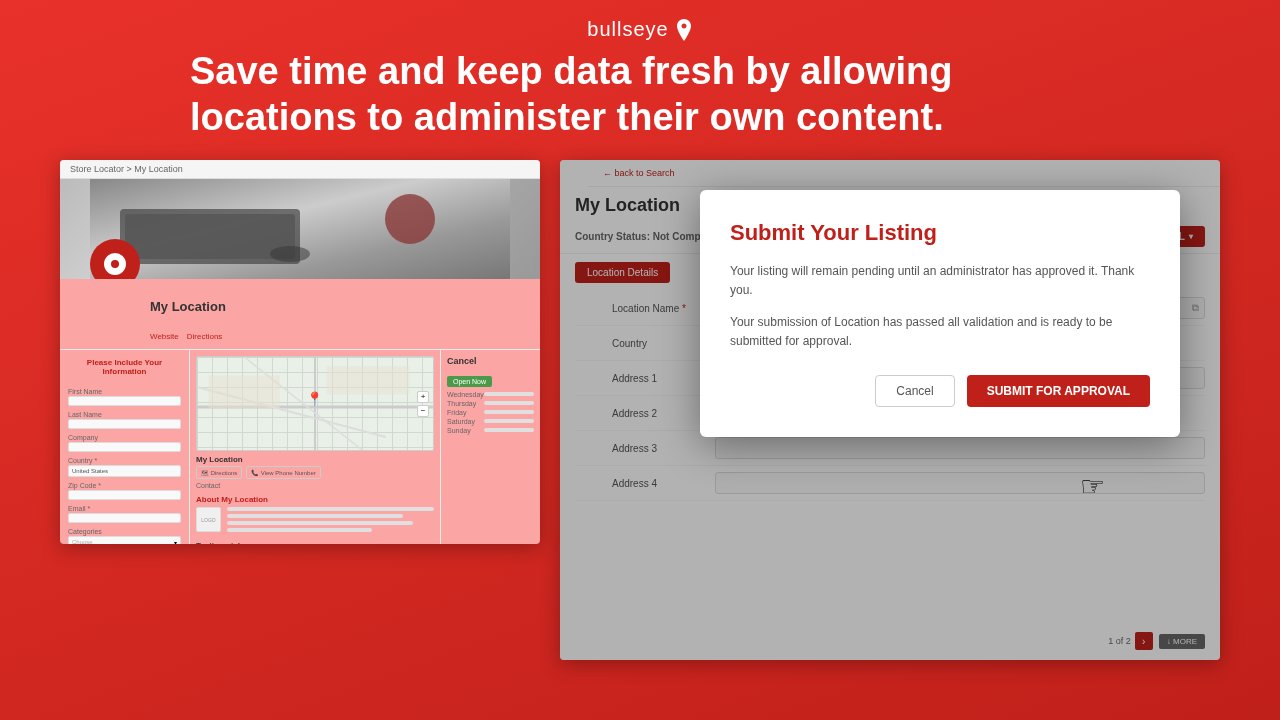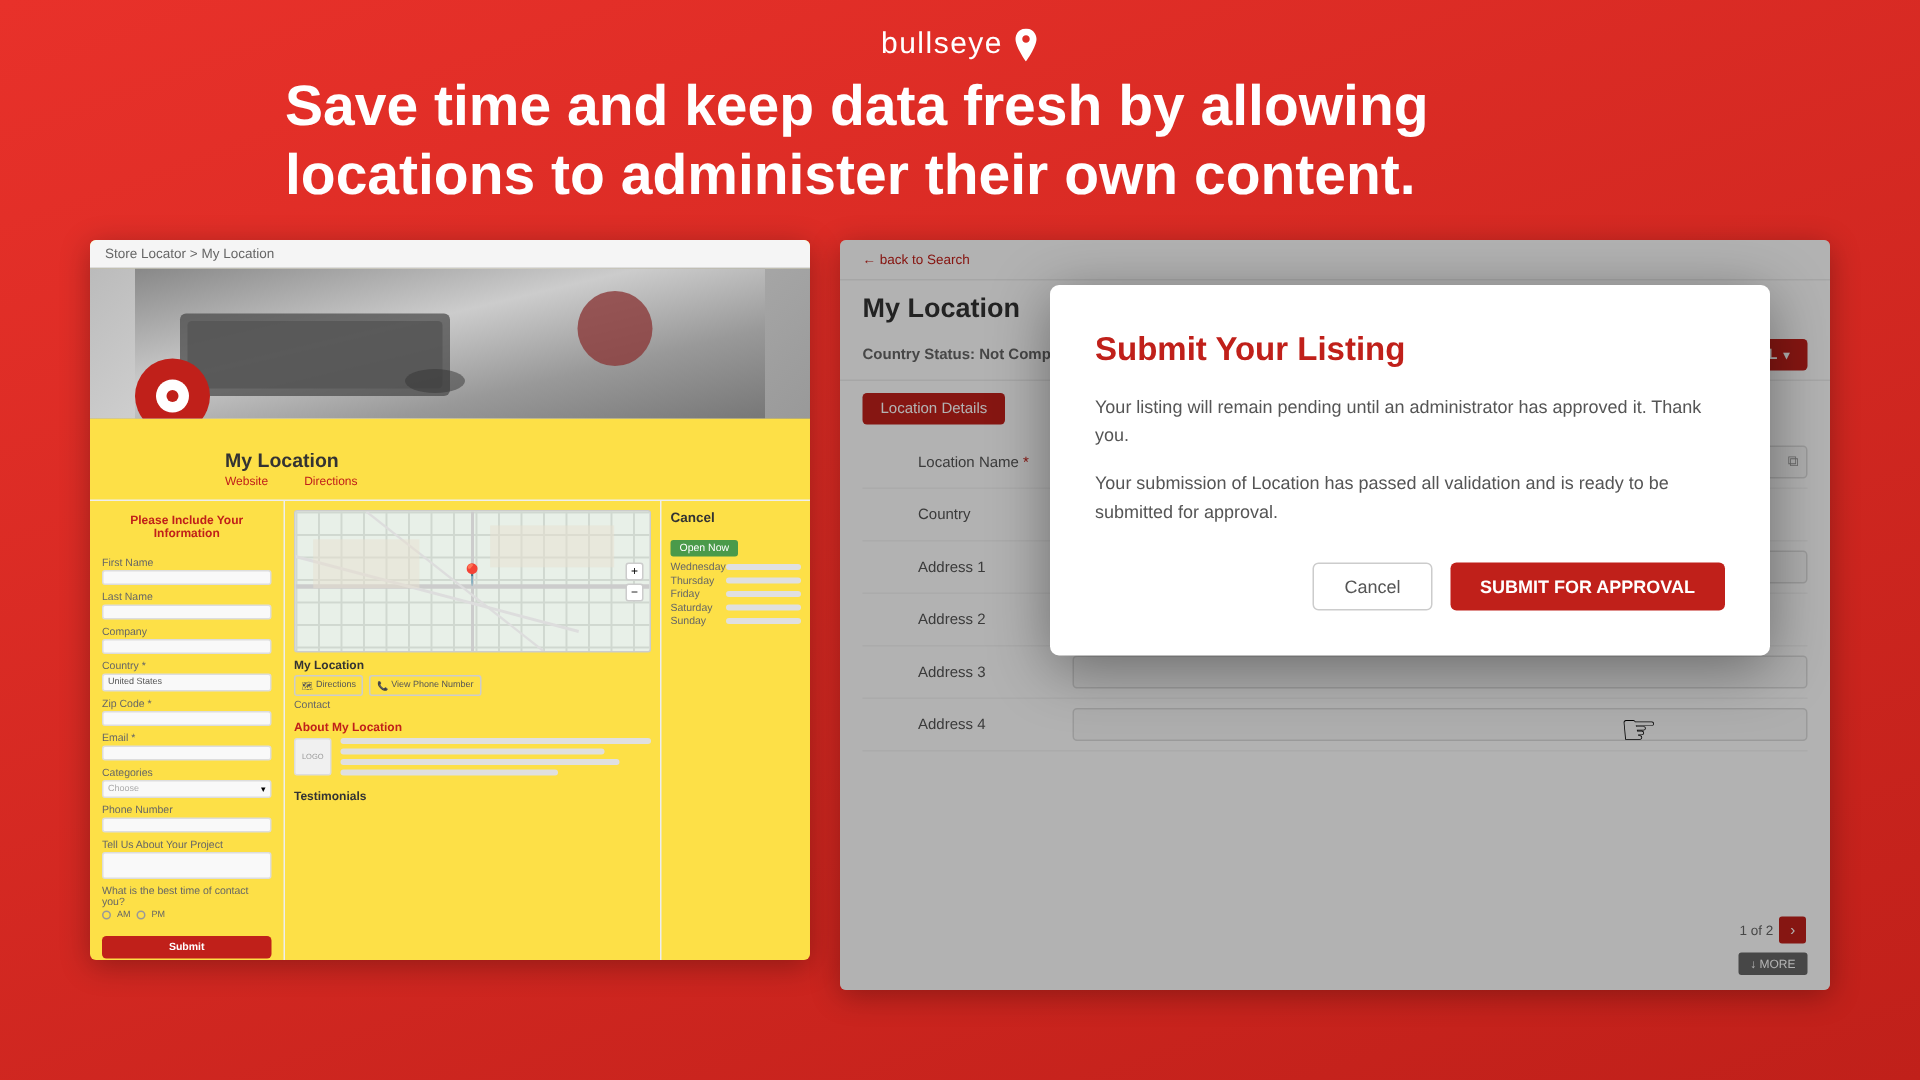--- a/index.html
+++ b/index.html
@@ -40,25 +40,25 @@
       padding: 10px 60px 0;
       gap: 20px;
       align-items: flex-start;
       position: relative;
     }
 
     
     .left-panel {
       width: 480px;
       min-width: 480px;
-      background: #fde047;
+      background: #fca5a5;
       border-radius: 4px;
       overflow: hidden;
       box-shadow: 0 4px 20px rgba(0,0,0,0.3);
-      height: 480px;
+      height: 384px;
       position: relative;
     }
 
     
     .lp-breadcrumb {
       background: #f5f5f5;
       padding: 4px 10px;
       font-size: 9px;
       color: #666;
       border-bottom: 1px solid #ddd;
@@ -88,22 +88,22 @@
       padding: 20px 10px 8px 90px;
       border-bottom: 1px solid #eee;
     }
     .lp-location-name {
       font-size: 13px;
       font-weight: bold;
       color: #333;
     }
     .lp-location-links {
       display: flex;
-      gap: 24px;
-      margin-top: 2px;
+      gap: 8px;
+      margin-top: 18px;
     }
     .lp-location-links a {
       font-size: 8px;
       color: #c0201a;
       text-decoration: none;
     }
 
     .lp-body {
       display: flex;
       height: 340px;
@@ -321,20 +321,21 @@
       position: relative;
     }
     .rp-back-link {
       padding: 8px 15px;
       font-size: 9px;
       color: #c0201a;
       border-bottom: 1px solid #eee;
       display: flex;
       align-items: center;
       gap: 4px;
+      margin-left: 28px;
     }
     .rp-location-name {
       padding: 8px 15px 4px;
       font-size: 18px;
       font-weight: bold;
       color: #333;
     }
     .rp-status-bar {
       display: flex;
       align-items: center;
@@ -498,21 +499,21 @@
     }
 
     
     .pagination {
       position: absolute;
       right: 15px;
       bottom: 10px;
       display: flex;
       align-items: center;
       gap: 6px;
-      flex-direction: column;
+      flex-direction: row;
     }
     .pagination-row {
       display: flex;
       align-items: center;
       gap: 4px;
     }
     .page-info {
       font-size: 9px;
       color: #666;
     }

